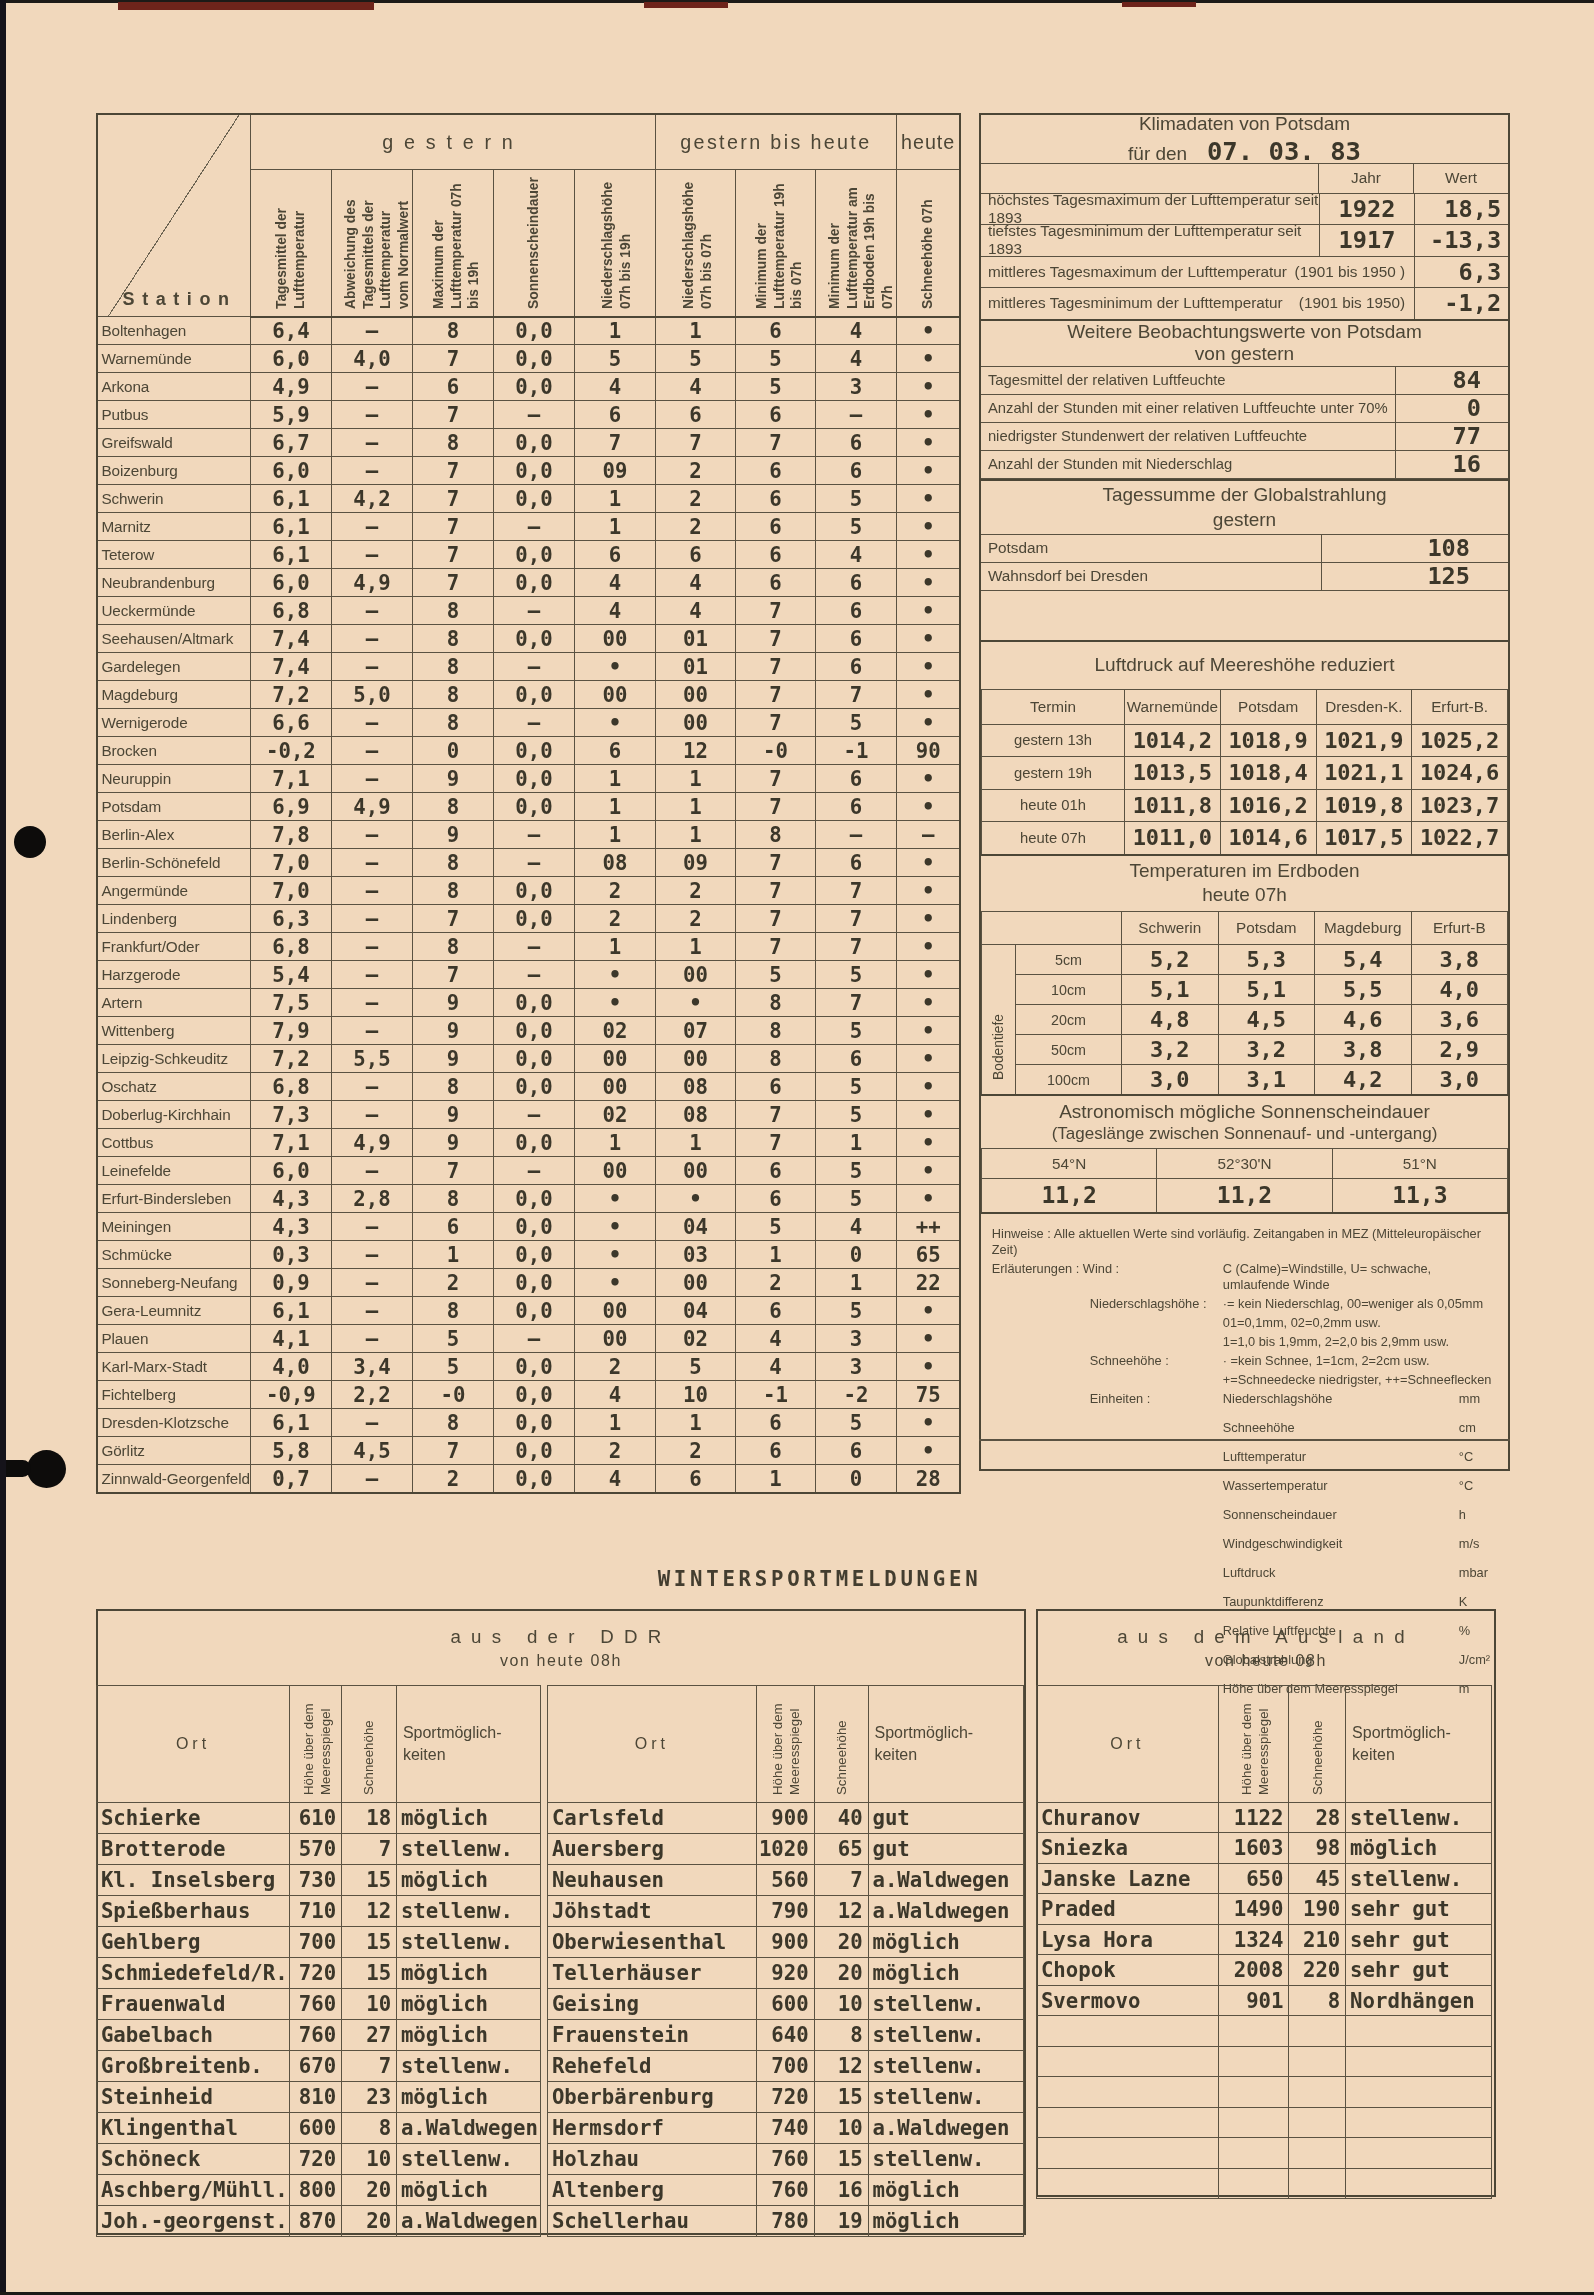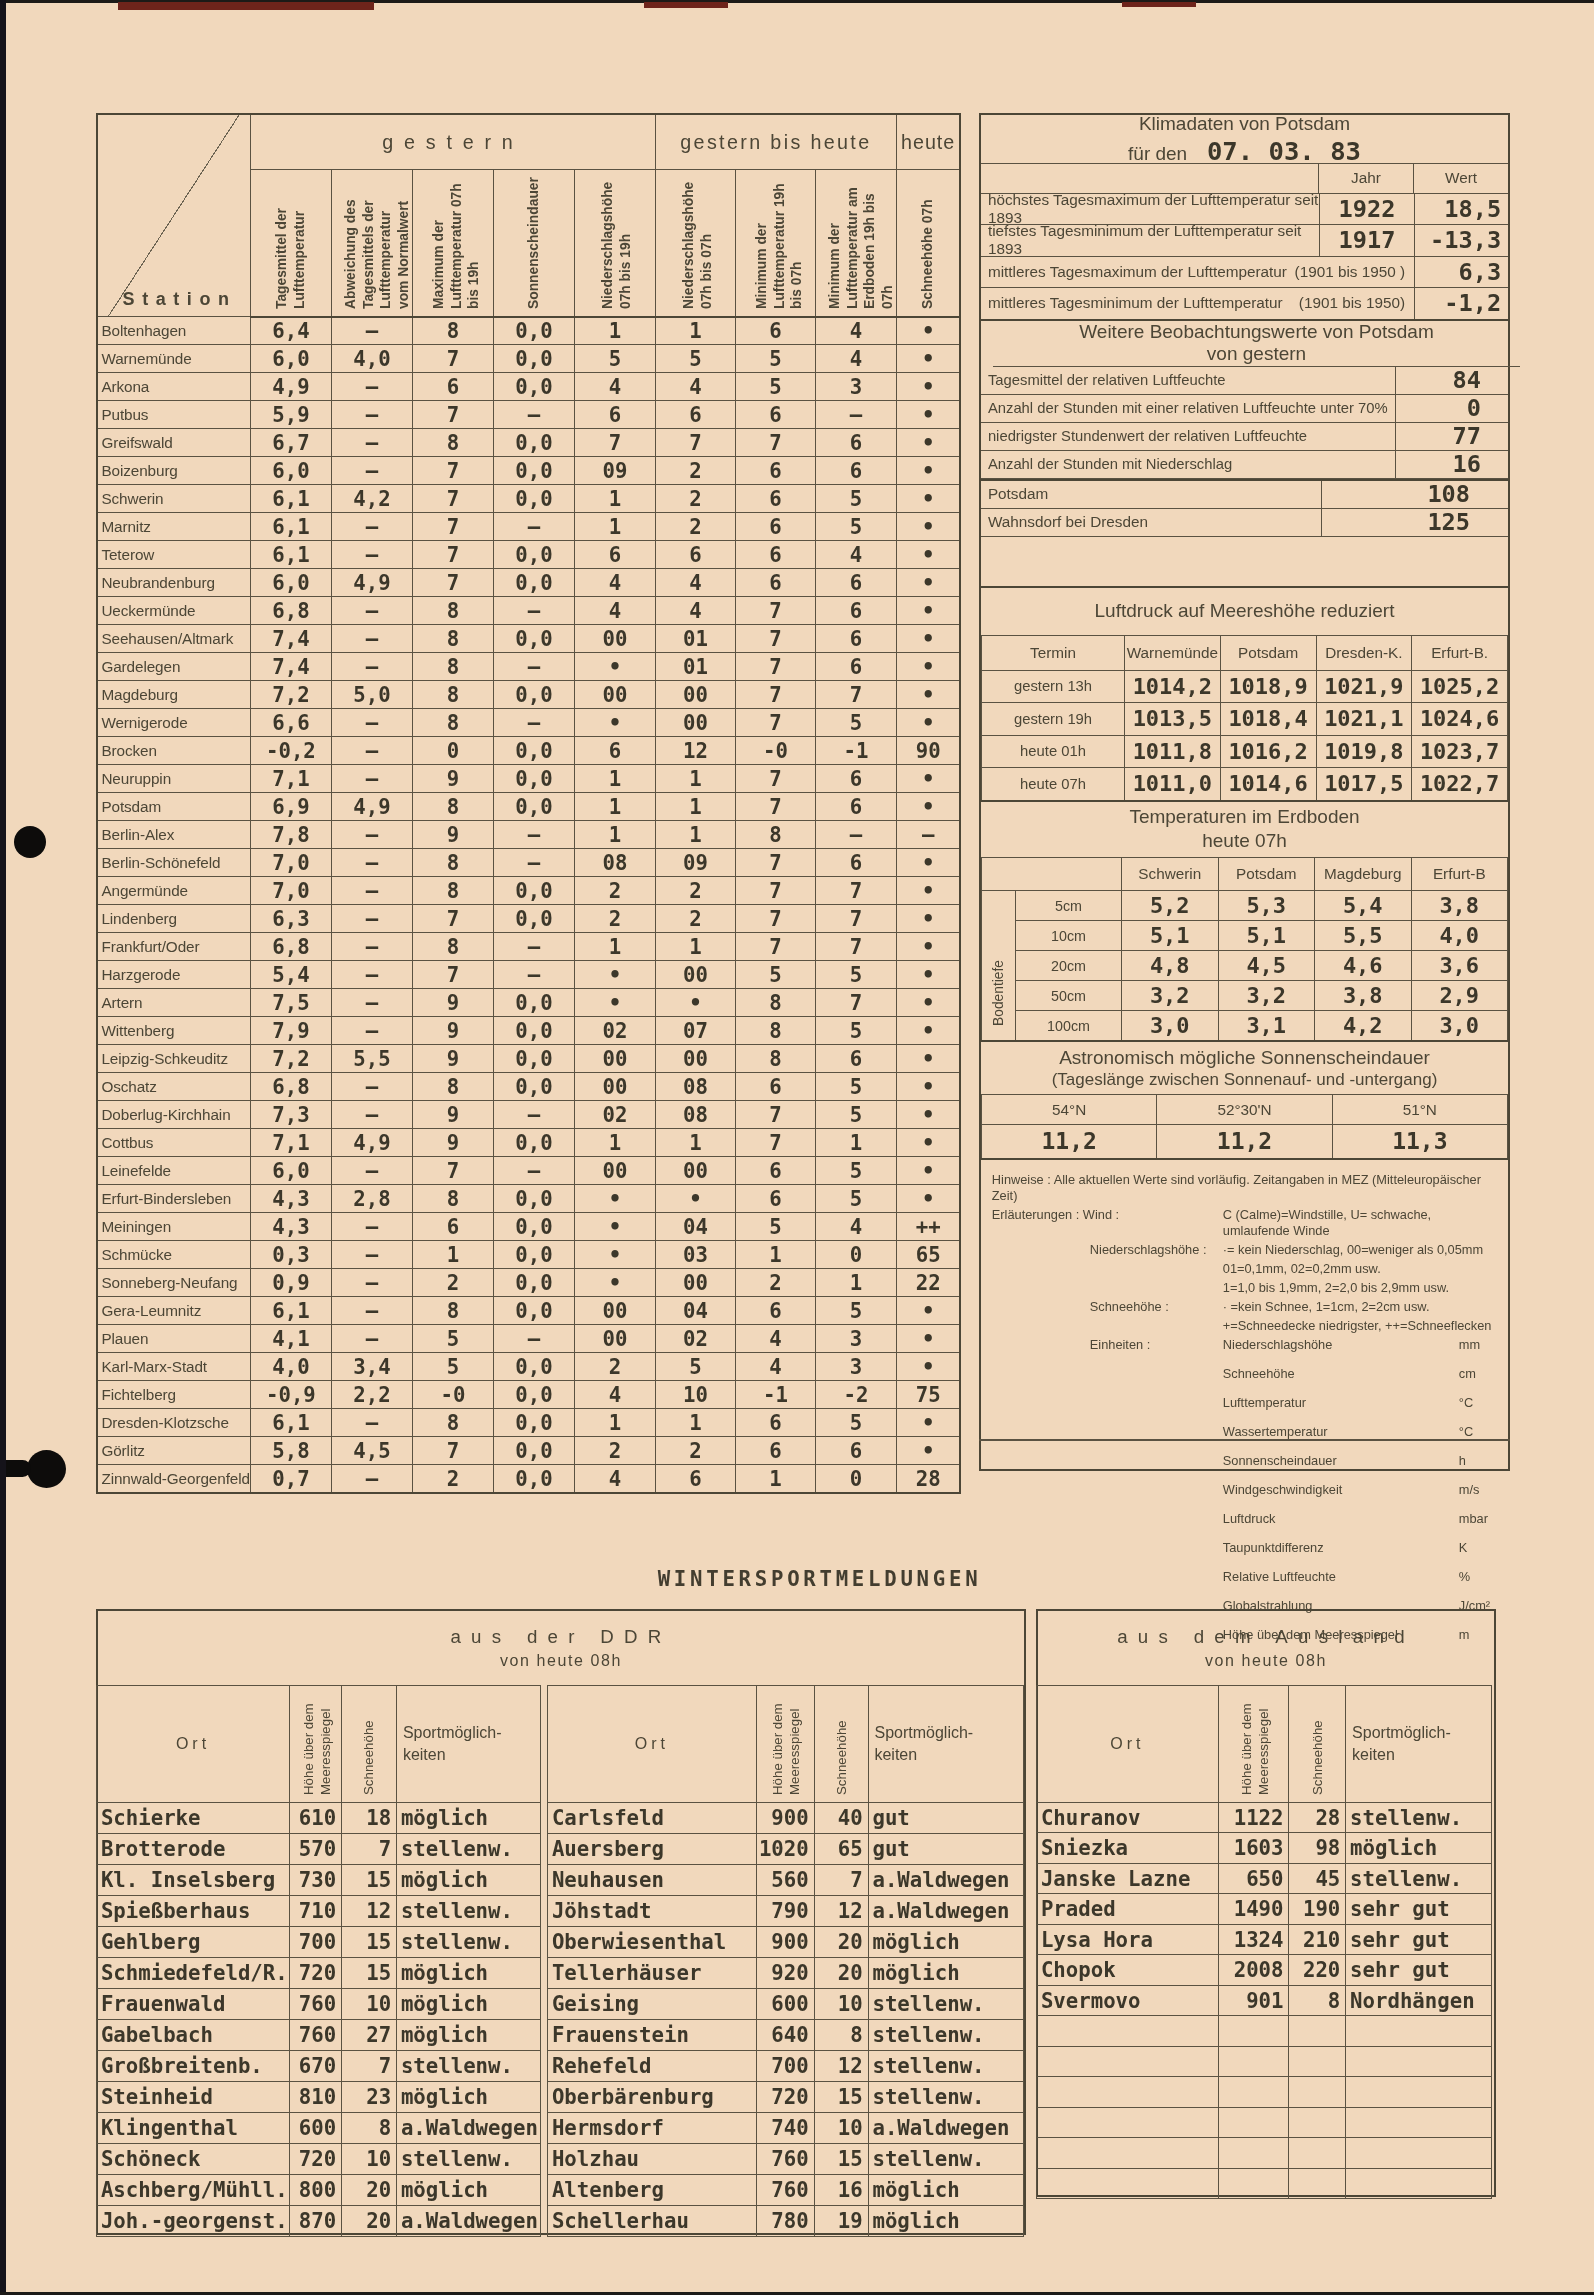--- a/index.html
+++ b/index.html
@@ -45,21 +45,21 @@
   #kl-head{height:28.5px;display:flex;border-bottom:1.5px solid #5a5242;font-size:15.3px;}
   #kl-head .sp{flex:1;}
   #kl-head .c{width:94px;border-left:1px solid #5a5242;display:flex;align-items:center;justify-content:center;}
   .klrow{display:flex;height:30.5px;border-bottom:1px solid #5a5242;font-size:15.3px;align-items:center;}
   .klrow .lab{flex:1;padding-left:6.9px;display:flex;align-items:center;}
   .klrow .per{margin-left:auto;padding-right:8.9px;}
   .klrow .jahr{width:94px;border-left:1px solid #5a5242;align-self:stretch;display:flex;align-items:center;justify-content:center;font-size:23.6px;}
   .klrow .wert{width:94px;border-left:1px solid #5a5242;align-self:stretch;display:flex;align-items:center;justify-content:flex-end;padding-right:6.9px;box-sizing:border-box;font-size:23.6px;}
   #kl-table{border-bottom:2px solid #4c4636;}
   
-  #bb-title{height:46px;border-bottom:1.5px solid #5a5242;display:flex;flex-direction:column;justify-content:center;margin-left:12px;}
+  #bb-title{height:46px;border-bottom:1.5px solid #5a5242;display:flex;flex-direction:column;justify-content:center;}
   .bbrow{display:flex;height:27px;border-bottom:1px solid #5a5242;font-size:14.8px;align-items:center;}
   .bbrow .lab{flex:1;padding-left:6.9px;}
   .bbrow .wert{width:113px;border-left:1px solid #5a5242;align-self:stretch;display:flex;align-items:center;justify-content:flex-end;padding-right:27px;box-sizing:border-box;font-size:23.6px;}
   #bb-table{border-bottom:2px solid #4c4636;}
   
   #gl-title{height:54px;border-bottom:1.5px solid #5a5242;display:flex;flex-direction:column;justify-content:center;gap:3px;}
   .glrow{display:flex;height:27px;border-bottom:1px solid #5a5242;font-size:15.3px;align-items:center;}
   .glrow .lab{flex:1;padding-left:6.9px;}
   .glrow .wert{width:187px;border-left:1px solid #5a5242;align-self:stretch;display:flex;align-items:center;justify-content:flex-end;padding-right:38px;box-sizing:border-box;font-size:23.6px;}
   #gl-table{border-bottom:2px solid #4c4636;}
@@ -784,20 +784,24 @@
           <div class="lab">niedrigster Stundenwert der relativen Luftfeuchte</div>
           <div class="wert typed">77</div>
         </div>
 
         <div class="bbrow">
           <div class="lab">Anzahl der Stunden mit Niederschlag</div>
           <div class="wert typed">16</div>
         </div>
       </div>
 
+    <div class="sec" id="gl-title">
+      <div class="ttl">Tagessumme der Globalstrahlung</div>
+      <div class="ttl">gestern</div>
+    </div>
     <div class="sec" id="gl-table">
       <div>
 
           <div class="glrow">
             <div class="lab">Potsdam</div>
             <div class="wert typed">108</div>
           </div>
 
           <div class="glrow">
             <div class="lab">Wahnsdorf bei Dresden</div>

